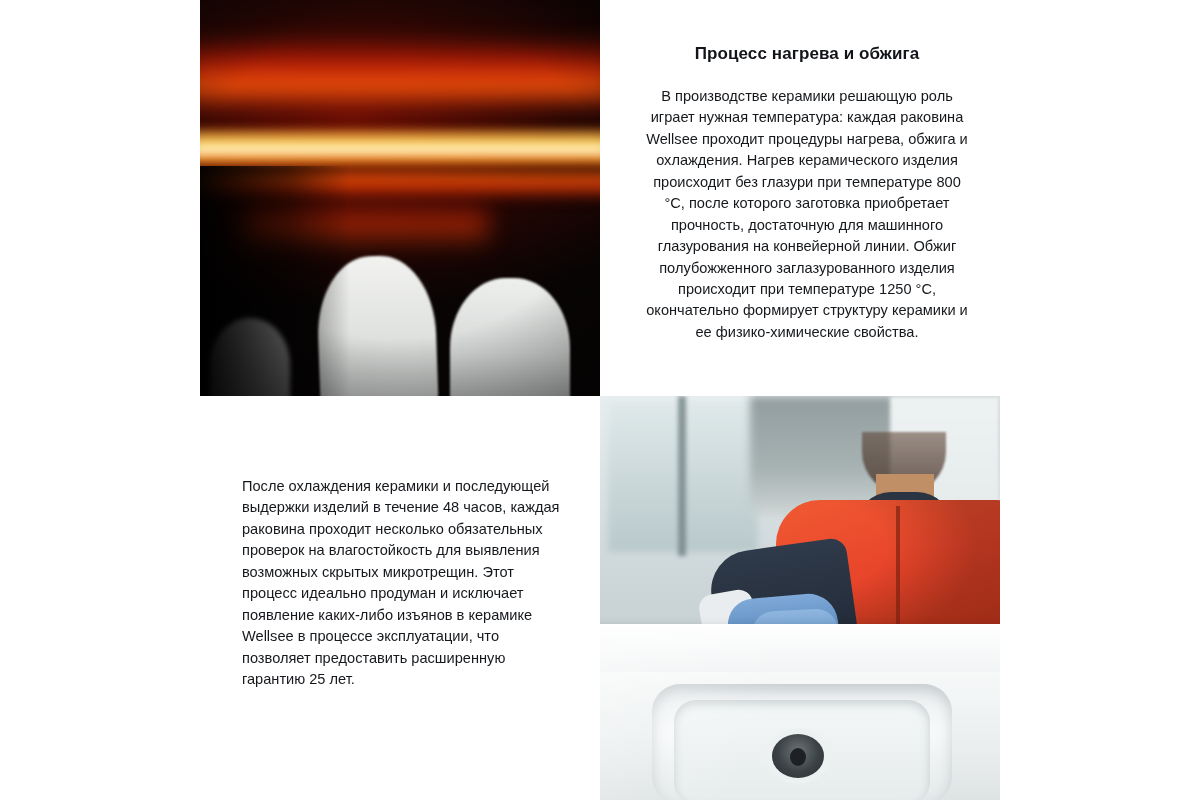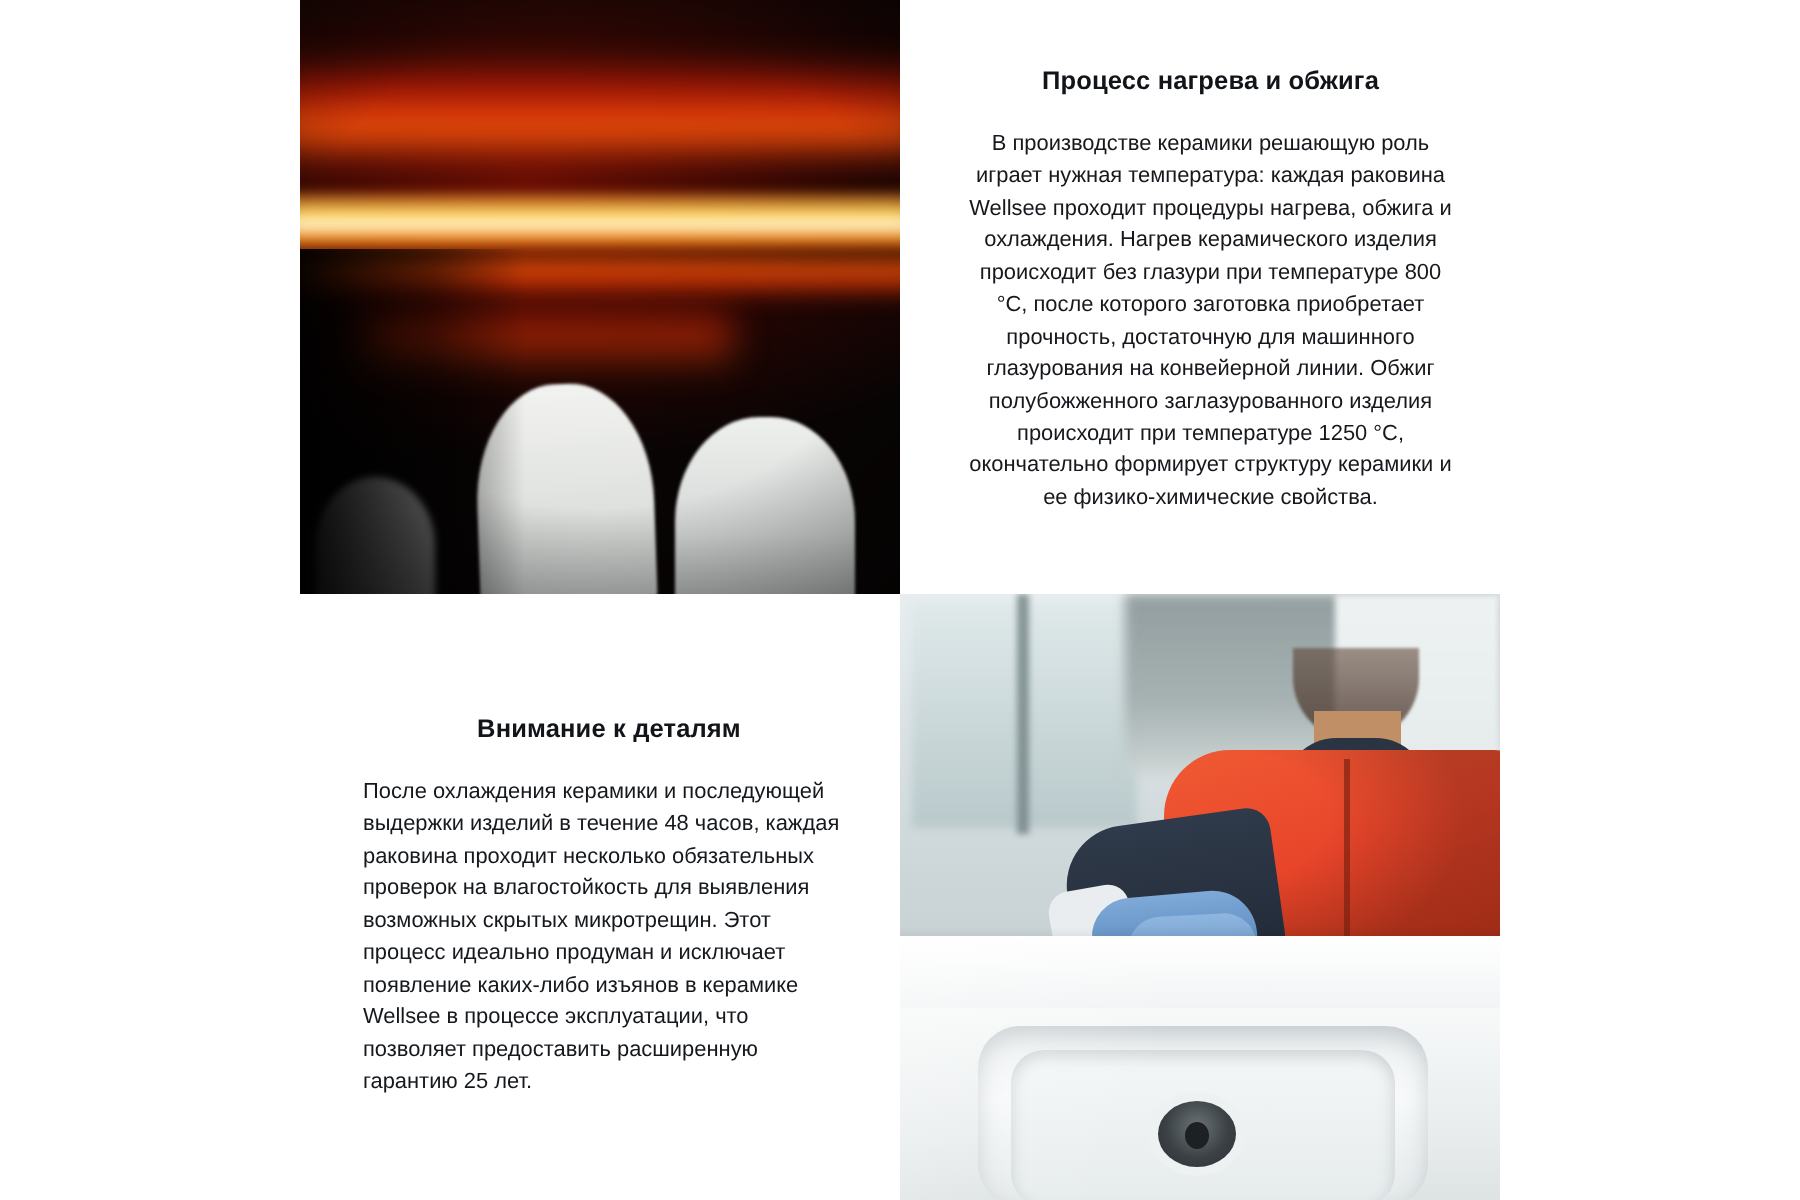--- a/index.html
+++ b/index.html
@@ -340,21 +340,20 @@
 
     <div class="cell gutter-right"></div>
   </div>
 
   <div class="row row-bottom">
 
     <div class="cell gutter-left"></div>
 
     <div class="cell text-cell text-bottom">
       <div class="text-inner">
-        <h2 class="block-title">Внимание к деталям</h2>
         <p class="block-body">После охлаждения керамики и последующей выдержки изделий в течение 48 часов, каждая раковина проходит несколько обязательных проверок на влагостойкость для выявления возможных скрытых микротрещин. Этот процесс идеально продуман и исключает появление каких-либо изъянов в керамике Wellsee в процессе эксплуатации, что позволяет предоставить расширенную гарантию 25 лет.</p>
       </div>
     </div>
 
     <div class="cell media-cell">
       <div class="workshop">
         <div class="bg"></div>
         <div class="window"></div>
         <div class="window-bar"></div>
         <div class="shelf"></div>

